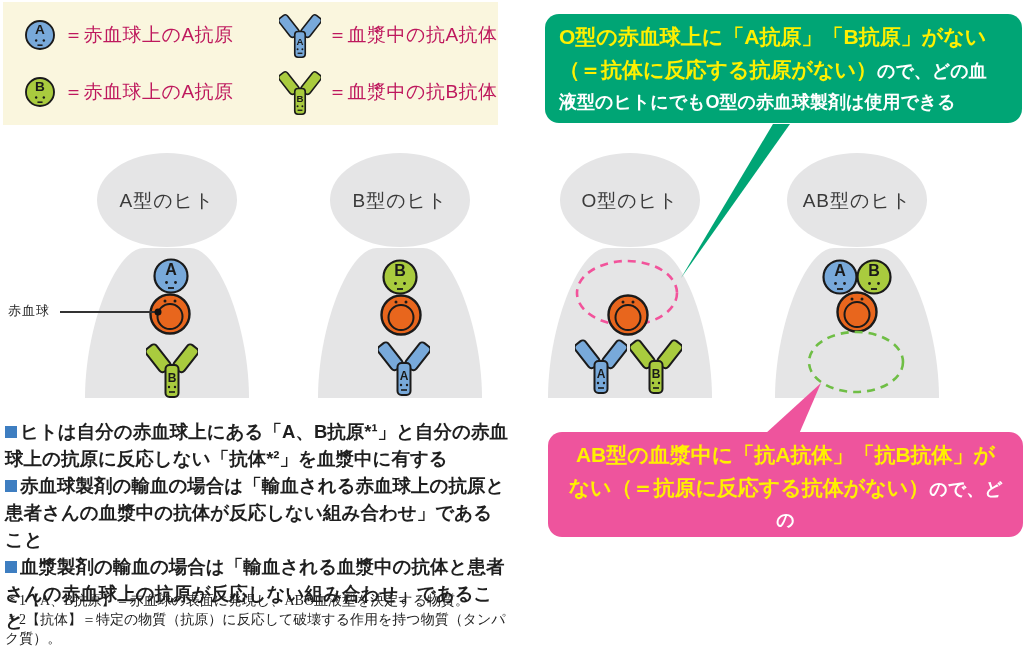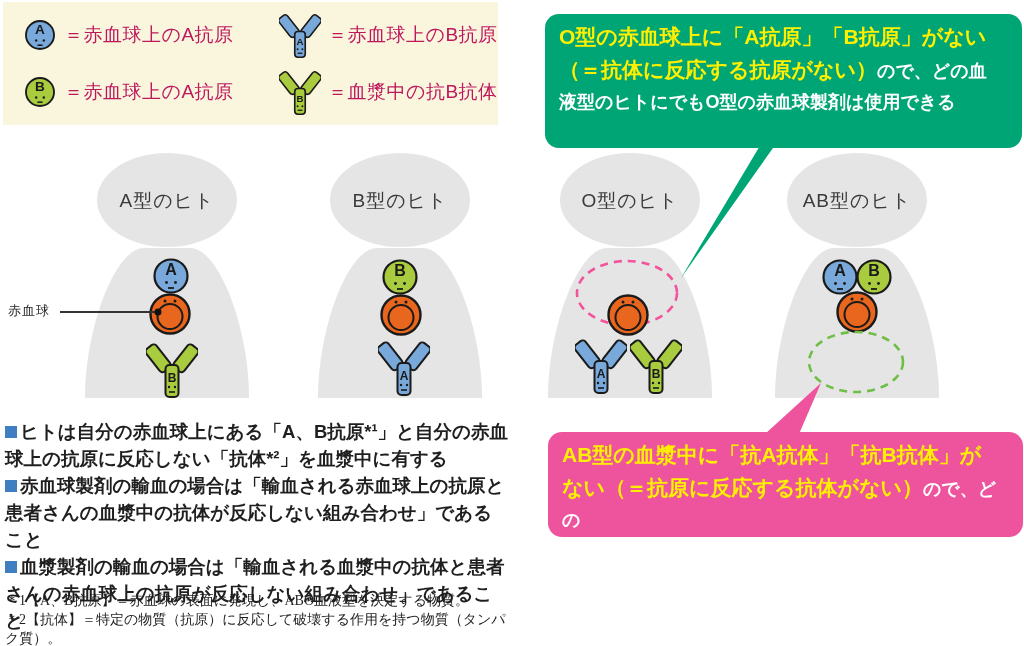--- a/index.html
+++ b/index.html
@@ -24,22 +24,22 @@
   .person-label{font-size:19px;fill:#3a3a3a;text-anchor:middle;letter-spacing:1px;}
   .icon-letter{font-size:16px;font-weight:bold;fill:#1a1a1a;text-anchor:middle;}
   .ab-letter{font-size:12px;font-weight:bold;fill:#1a1a1a;text-anchor:middle;}
   
   .overlay{position:absolute;left:0;top:0;pointer-events:none;}
   
   .callout{
     position:absolute;border-radius:14px;box-sizing:border-box;
     padding:7px 14px;font-weight:bold;line-height:31px;
   }
-  .callout.green{left:545px;top:14px;width:477px;height:134px;background:#00A575;}
-  .callout.pink{left:548px;top:432px;width:475px;height:105px;background:#EE549D;}
+  .callout.green{left:545px;top:14px;width:477px;height:109px;background:#00A575;}
+  .callout.pink{left:548px;top:432px;width:475px;height:105px;background:#EE549D;text-align:center;}
   .callout .hl{color:#FFF000;font-size:21px;}
   .callout .wt{color:#ffffff;font-size:18px;}
   
   .rbc-label{position:absolute;left:8px;top:302px;font-size:13px;color:#1f1f1f;letter-spacing:1px;}
   
   .info{position:absolute;left:5px;top:418px;width:505px;font-size:18.5px;line-height:27px;font-weight:bold;}
   .info p{margin:0;}
   .bullet-sq{display:inline-block;width:12px;height:12px;background:#3E7EC1;margin-right:3px;}
   .footnotes{position:absolute;left:5px;top:591px;width:510px;font-size:14px;line-height:19px;color:#1f1f1f;}
   .footnotes p{margin:0;font-family:Liberation Serif, serif;}
@@ -80,21 +80,21 @@
       <use href="#sym-antigen" x="-20" y="-20" width="40" height="40" fill="#78A9DA"></use>
       <text class="icon-letter" x="0" y="-1">A</text>
     </svg>
     <span class="lbl">＝赤血球上のA抗原</span>
   </div>
   <div class="legend-item">
     <svg width="42" height="47" viewBox="0 0 52 58">
       <use href="#sym-antibody" width="52" height="58" fill="#78A9DA"></use>
       <text class="ab-letter" x="26" y="41">A</text>
     </svg>
-    <span class="lbl">＝赤血球上のB抗原</span>
+    <span class="lbl">＝血漿中の抗A抗体</span>
   </div>
   <div class="legend-item">
     <svg width="34" height="34" viewBox="-20 -20 40 40">
       <use href="#sym-antigen" x="-20" y="-20" width="40" height="40" fill="#A9CB3E"></use>
       <text class="icon-letter" x="0" y="-1">B</text>
     </svg>
     <span class="lbl">＝赤血球上のA抗原</span>
   </div>
   <div class="legend-item">
     <svg width="42" height="47" viewBox="0 0 52 58">

